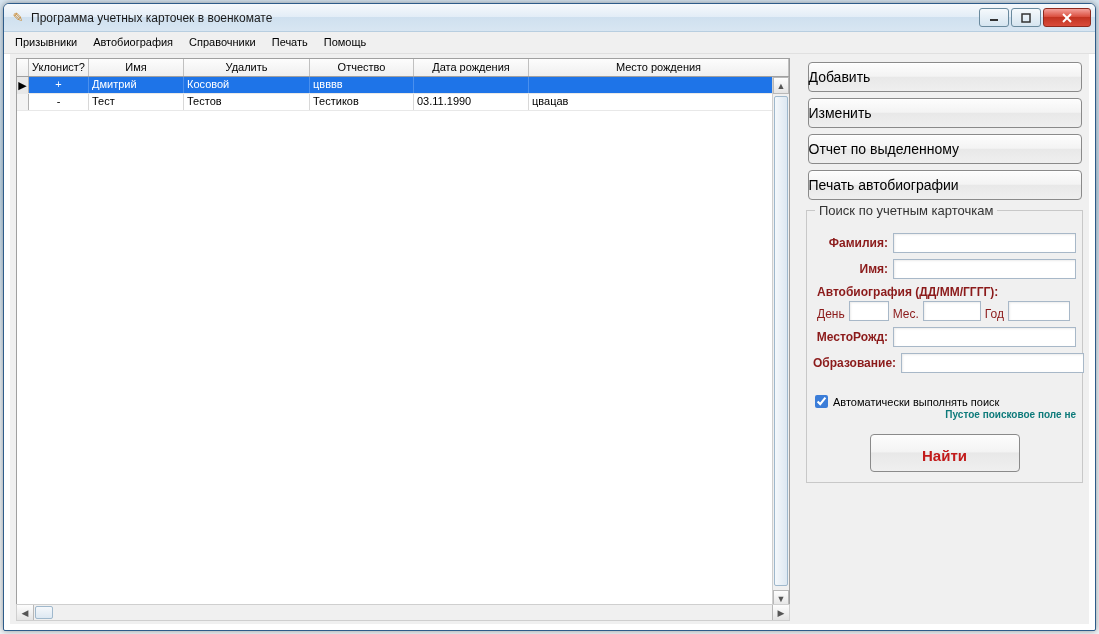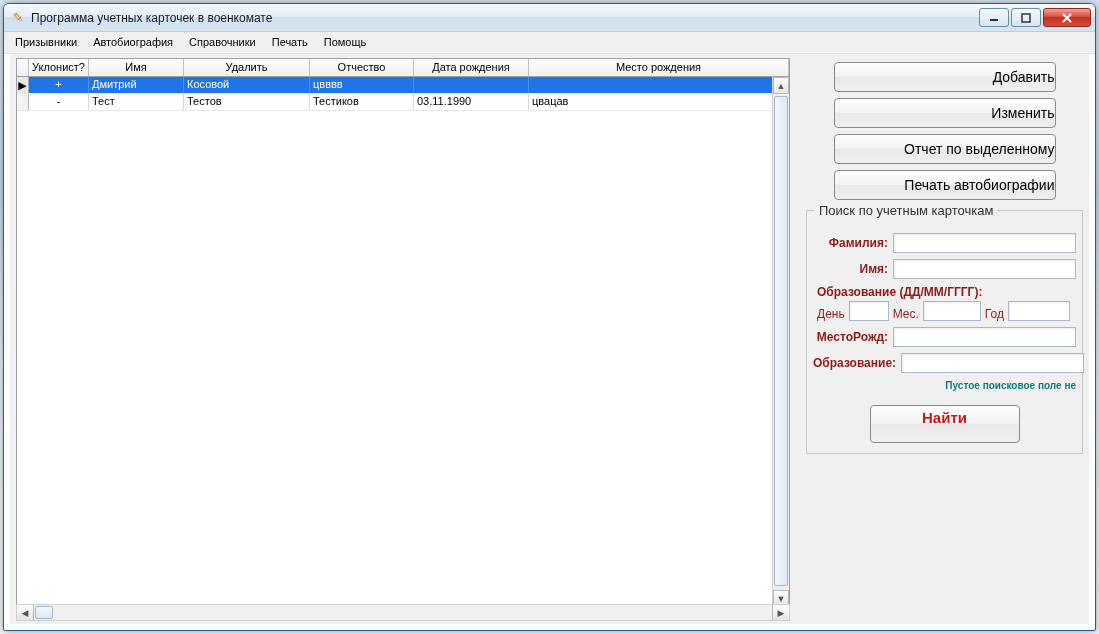--- a/index.html
+++ b/index.html
@@ -165,28 +165,28 @@
   }
   .hscroll .hbtn.right { border-left:1px solid #b8b8b8; border-right:none; }
 
   
   .right-panel {
     position: absolute;
     left: 790px; top: 2px; right: 0; bottom: 0;
   }
   .action-btn {
     display: block;
-    width: 222px; height: 30px;
+    width: 274px; height: 30px;
     margin: 6px auto 2px auto;
     background: linear-gradient(to bottom,#fdfdfd 0%,#f3f3f3 48%,#e8e8e8 49%,#efefef 100%);
     border: 1px solid #8a8a8a;
     border-radius: 4px;
     font-size: 14px;
     color: #000;
-    text-align: right;
+    text-align: left;
     padding-top: 6px;
     box-shadow: 0 1px 0 #fff inset;
   }
 
   .search-group {
     position: relative;
     margin: 10px 6px 0 6px;
     border: 1px solid #c8c8c8;
     padding: 16px 6px 10px 6px;
   }
@@ -233,21 +233,21 @@
     font-size: 10px;
     line-height: 1.35;
   }
   .find-btn {
     display:block;
     width: 150px; height: 38px;
     margin: 12px auto 0 auto;
     background: linear-gradient(to bottom,#fdfdfd 0%,#f3f3f3 48%,#e8e8e8 49%,#efefef 100%);
     border:1px solid #8a8a8a; border-radius:4px;
     font-size: 15px; font-weight:bold; color:#c21a1a;
-    text-align:center; padding-top:3px;
+    text-align:center; padding-top:12px;
   }
 </style>
 </head>
 <body>
 
 <div class="window">
   <div class="titlebar">
     <span class="app-icon">✎</span>
     <span class="title">Программа учетных карточек в военкомате</span>
     <div class="win-controls">
@@ -335,39 +335,43 @@
 
         <div class="frow">
           <div class="flabel">Фамилия:</div>
           <input class="finput" style="">
         </div>
         <div class="frow">
           <div class="flabel">Имя:</div>
           <input class="finput" style="">
         </div>
 
-        <div class="dob-hdr">Образование (ДД/ММ/ГГГГ):</div>
+        <div class="dob-hdr">Автобиография (ДД/ММ/ГГГГ):</div>
         <div class="dob-row">
           <span class="dlbl">День</span>
           <input style="width: 40px;">
           <span class="dlbl">Мес.</span>
           <input style="width: 58px;">
           <span class="dlbl">Год</span>
           <input style="width: 62px;">
         </div>
 
         <div class="frow">
           <div class="flabel">МестоРожд:</div>
           <input class="finput" style="">
         </div>
         <div class="frow">
           <div class="flabel">Образование:</div>
           <input class="finput" style="">
         </div>
 
+        <div class="chkrow">
+          <input type="checkbox" id="autochk" checked="" style="">
+          <label for="autochk">Автоматически выполнять поиск</label>
+        </div>
 
         <div class="hint">
           <div>Пустое поисковое поле не</div>
         </div>
 
         <div class="find-btn">Найти</div>
       </div>
     </div>
 
   </div>

